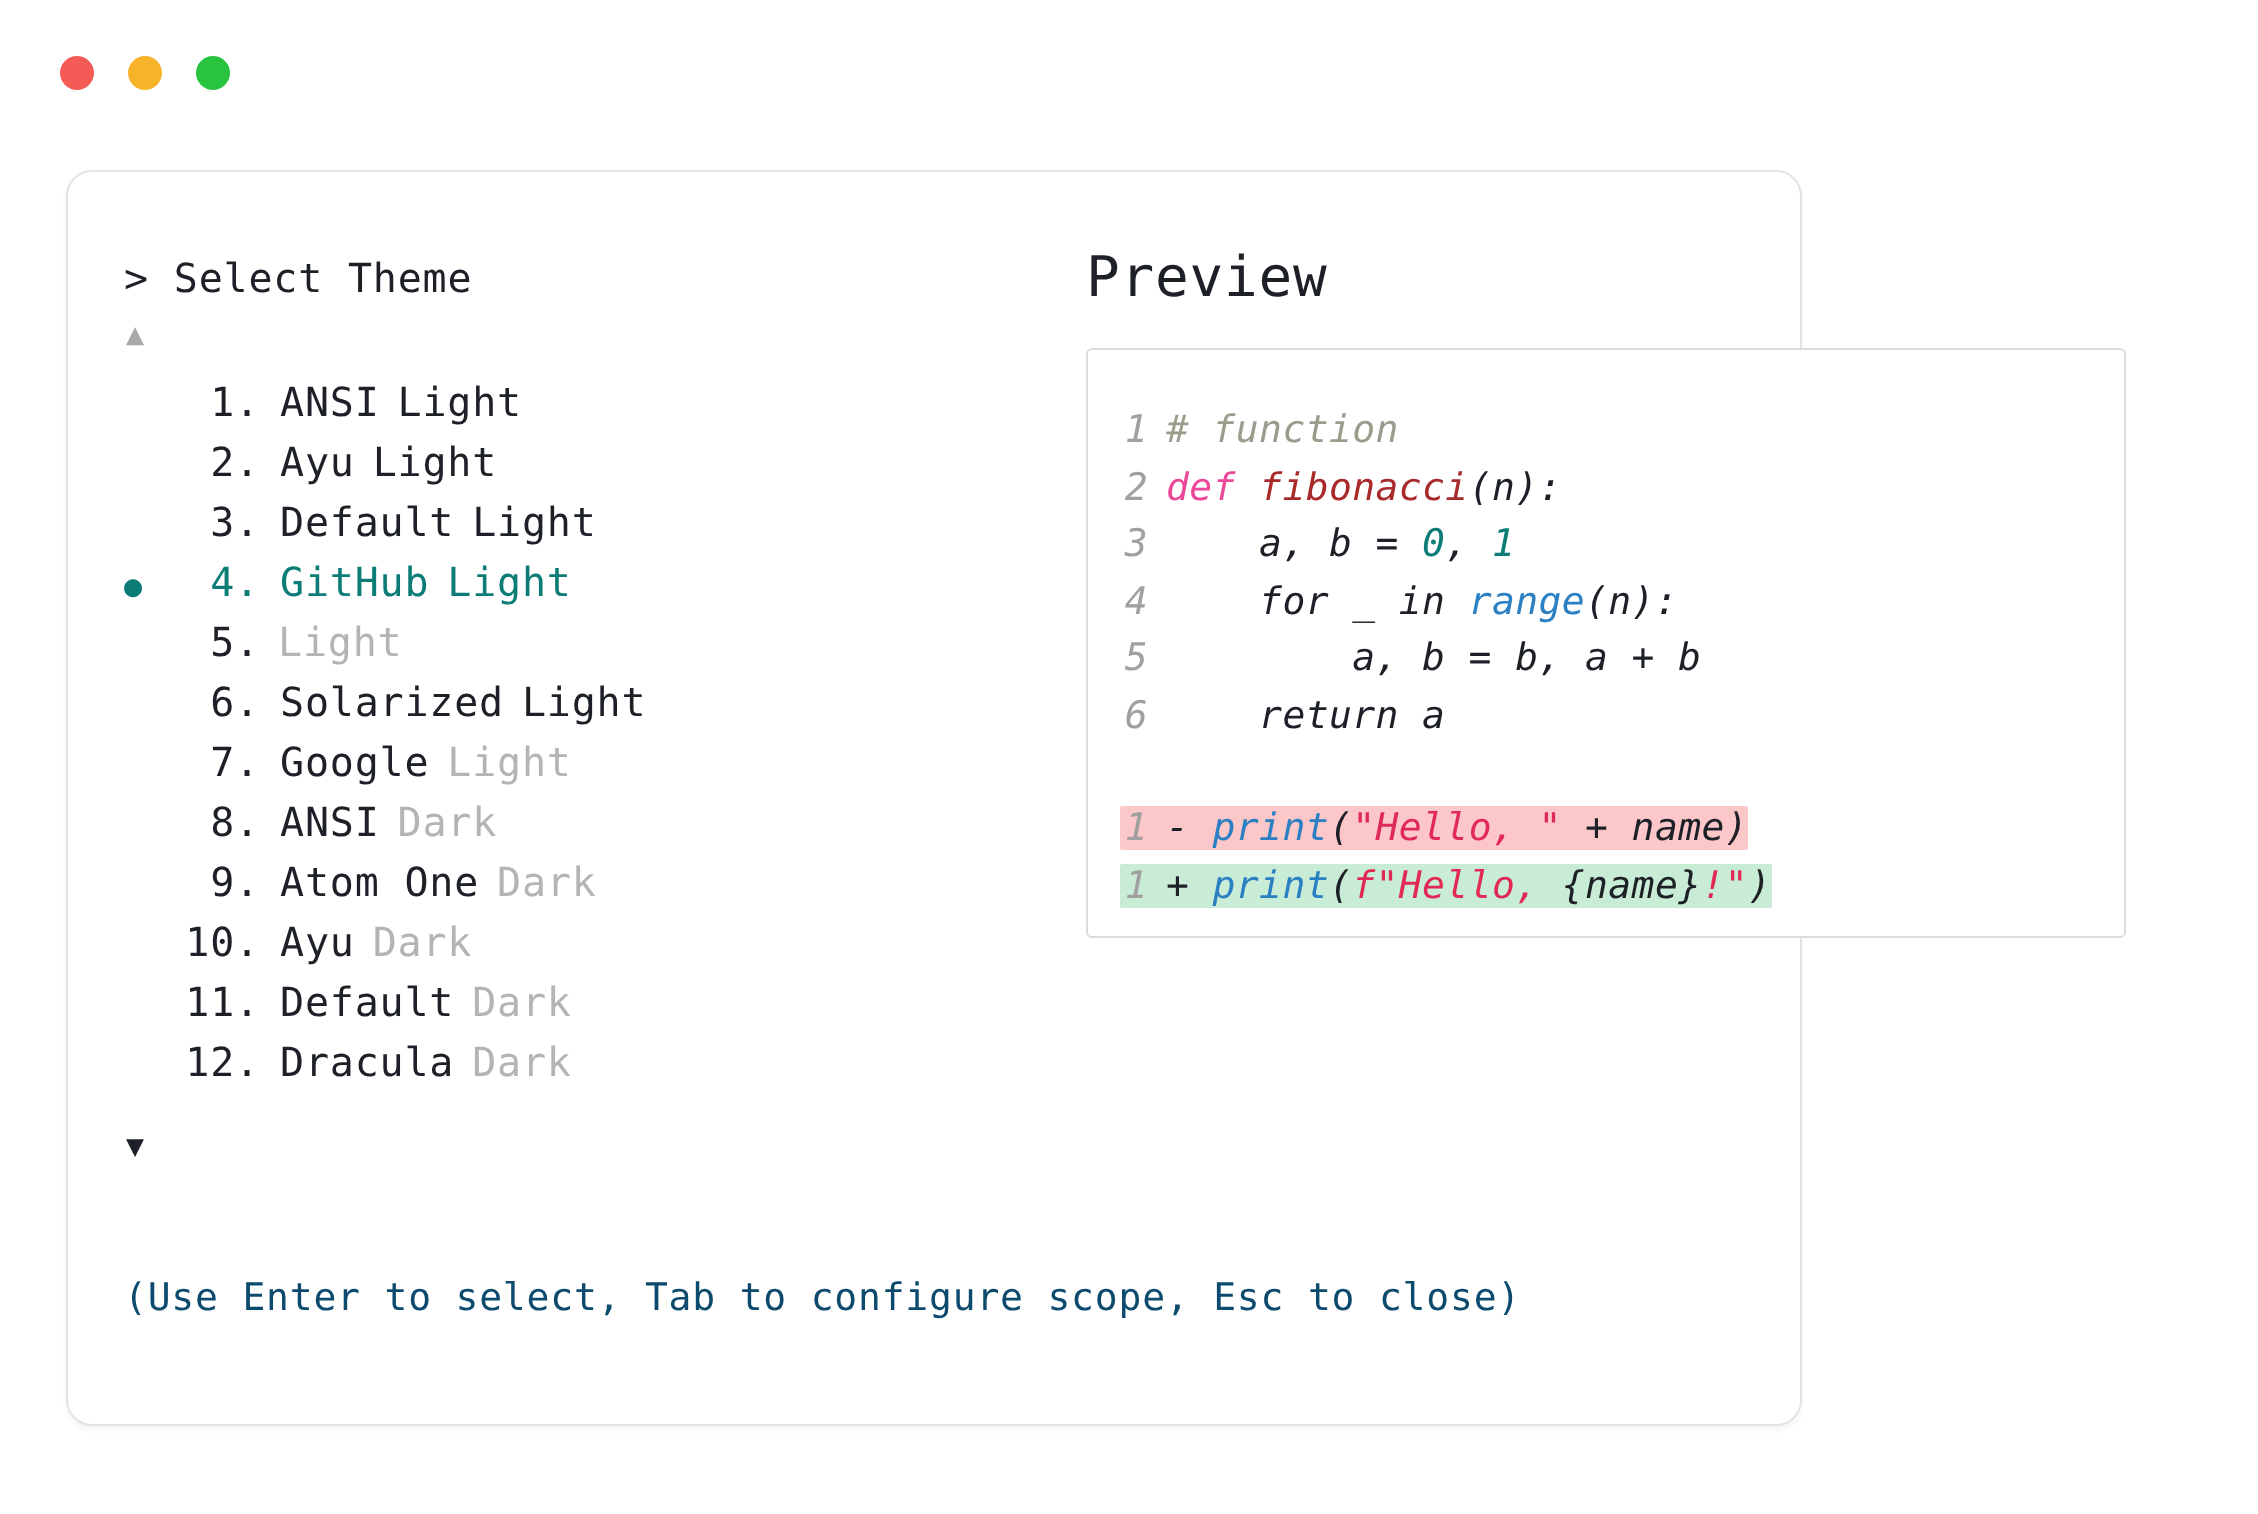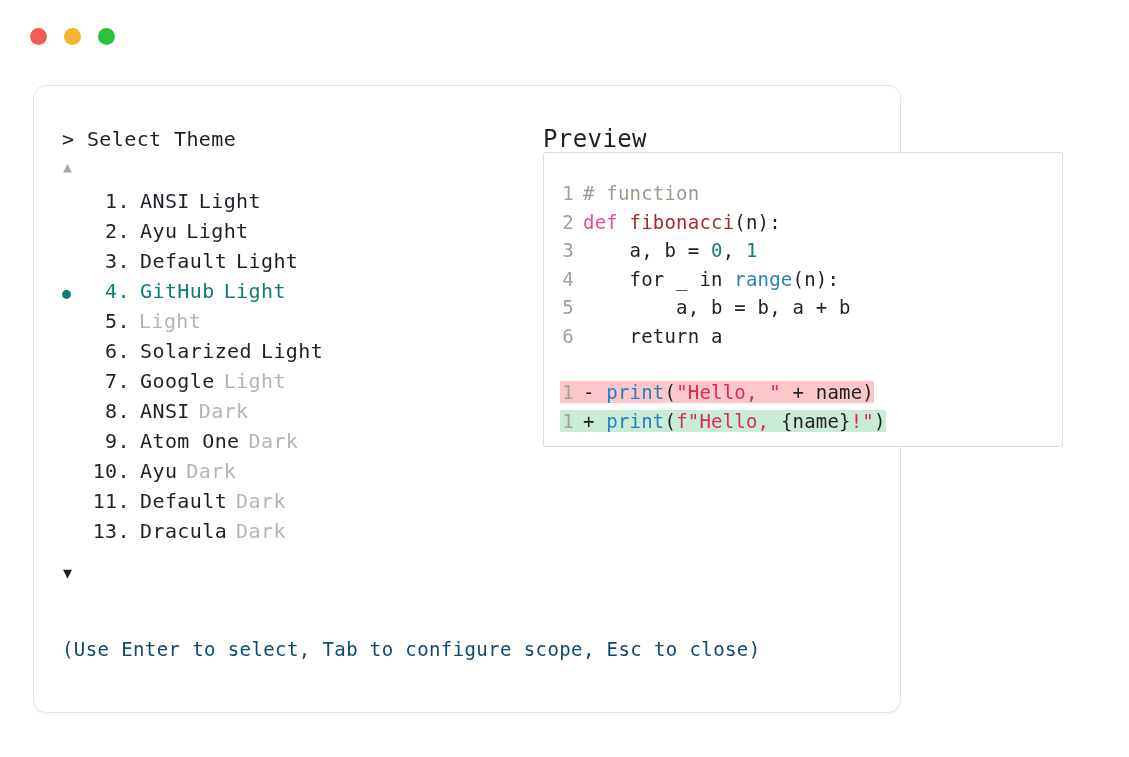--- a/index.html
+++ b/index.html
@@ -133,34 +133,36 @@
   }
 
   
   .right-col {
     position: absolute;
     left: 509px;
     top: 40px;
     width: 525px;
   }
   .preview-header {
-    font-size: 24px;
+    font-size: 28px;
     color: #1d2127;
     letter-spacing: 0.4px;
     line-height: 26px;
   }
   .preview-panel {
+    margin-top: 22px;
     width: 520px;
     height: 295px;
     box-sizing: border-box;
     border: 1px solid #dcdcdc;
     border-radius: 3px;
     background: #ffffff;
     padding: 26px 0 0 0;
     overflow: hidden;
+    font-style: italic;
   }
   .code-block {
     font-size: 19px;
     line-height: 28.5px;
     white-space: pre;
     letter-spacing: 0.2px;
   }
   .code-line { display: block; height: 28.5px; padding-left: 16px; }
   .ln {
     display: inline-block;
@@ -210,21 +212,21 @@
           <li class="theme-item"><span class="bullet-slot"></span><span class="idx"> 2.</span><span class="name">Ayu</span><span class="variant strong">Light</span></li>
           <li class="theme-item"><span class="bullet-slot"></span><span class="idx"> 3.</span><span class="name">Default</span><span class="variant strong">Light</span></li>
           <li class="theme-item selected"><span class="bullet-slot">●</span><span class="idx"> 4.</span><span class="name">GitHub</span><span class="variant strong">Light</span></li>
           <li class="theme-item"><span class="bullet-slot"></span><span class="idx"> 5.</span><span class="variant dim">Light</span></li>
           <li class="theme-item"><span class="bullet-slot"></span><span class="idx"> 6.</span><span class="name">Solarized</span><span class="variant strong">Light</span></li>
           <li class="theme-item"><span class="bullet-slot"></span><span class="idx"> 7.</span><span class="name">Google</span><span class="variant dim">Light</span></li>
           <li class="theme-item"><span class="bullet-slot"></span><span class="idx"> 8.</span><span class="name">ANSI</span><span class="variant dim">Dark</span></li>
           <li class="theme-item"><span class="bullet-slot"></span><span class="idx"> 9.</span><span class="name">Atom One</span><span class="variant dim">Dark</span></li>
           <li class="theme-item"><span class="bullet-slot"></span><span class="idx">10.</span><span class="name">Ayu</span><span class="variant dim">Dark</span></li>
           <li class="theme-item"><span class="bullet-slot"></span><span class="idx">11.</span><span class="name">Default</span><span class="variant dim">Dark</span></li>
-          <li class="theme-item"><span class="bullet-slot"></span><span class="idx">13.</span><span class="name">Dracula</span><span class="variant dim">Dark</span></li>
+          <li class="theme-item"><span class="bullet-slot"></span><span class="idx">12.</span><span class="name">Dracula</span><span class="variant dim">Dark</span></li>
         </ul>
 
       <div class="scroll-arrow down">▼</div>
     </div>
 
     <div class="hint">(Use Enter to select, Tab to configure scope, Esc to close)</div>
 
     <div class="right-col">
       <div class="preview-header">Preview</div>
 

